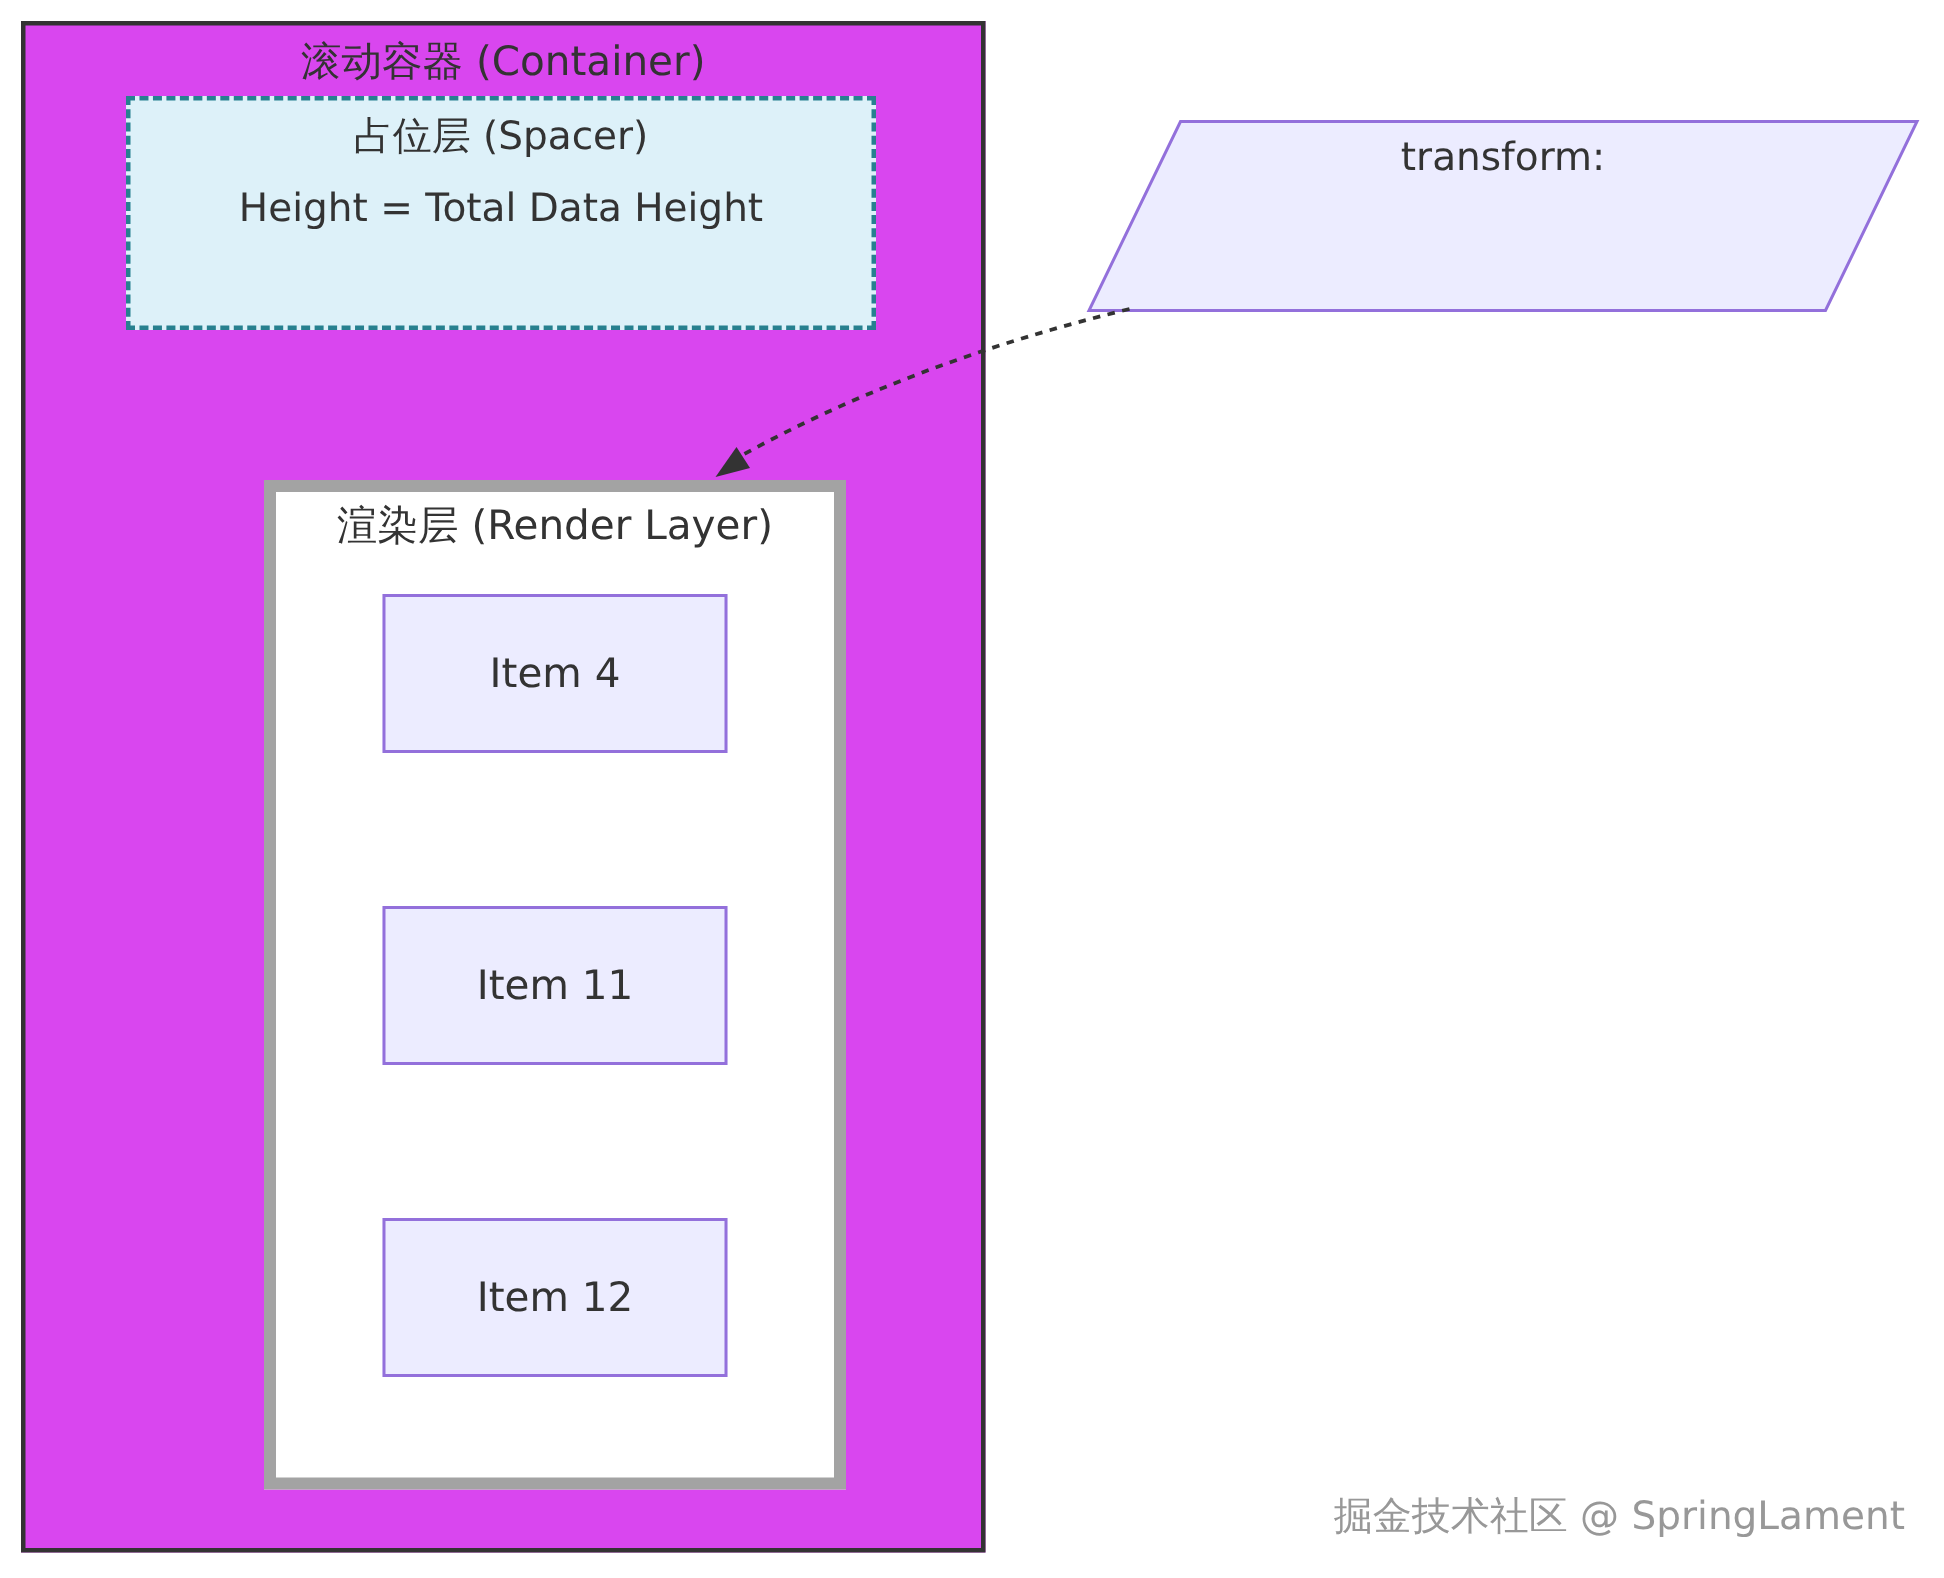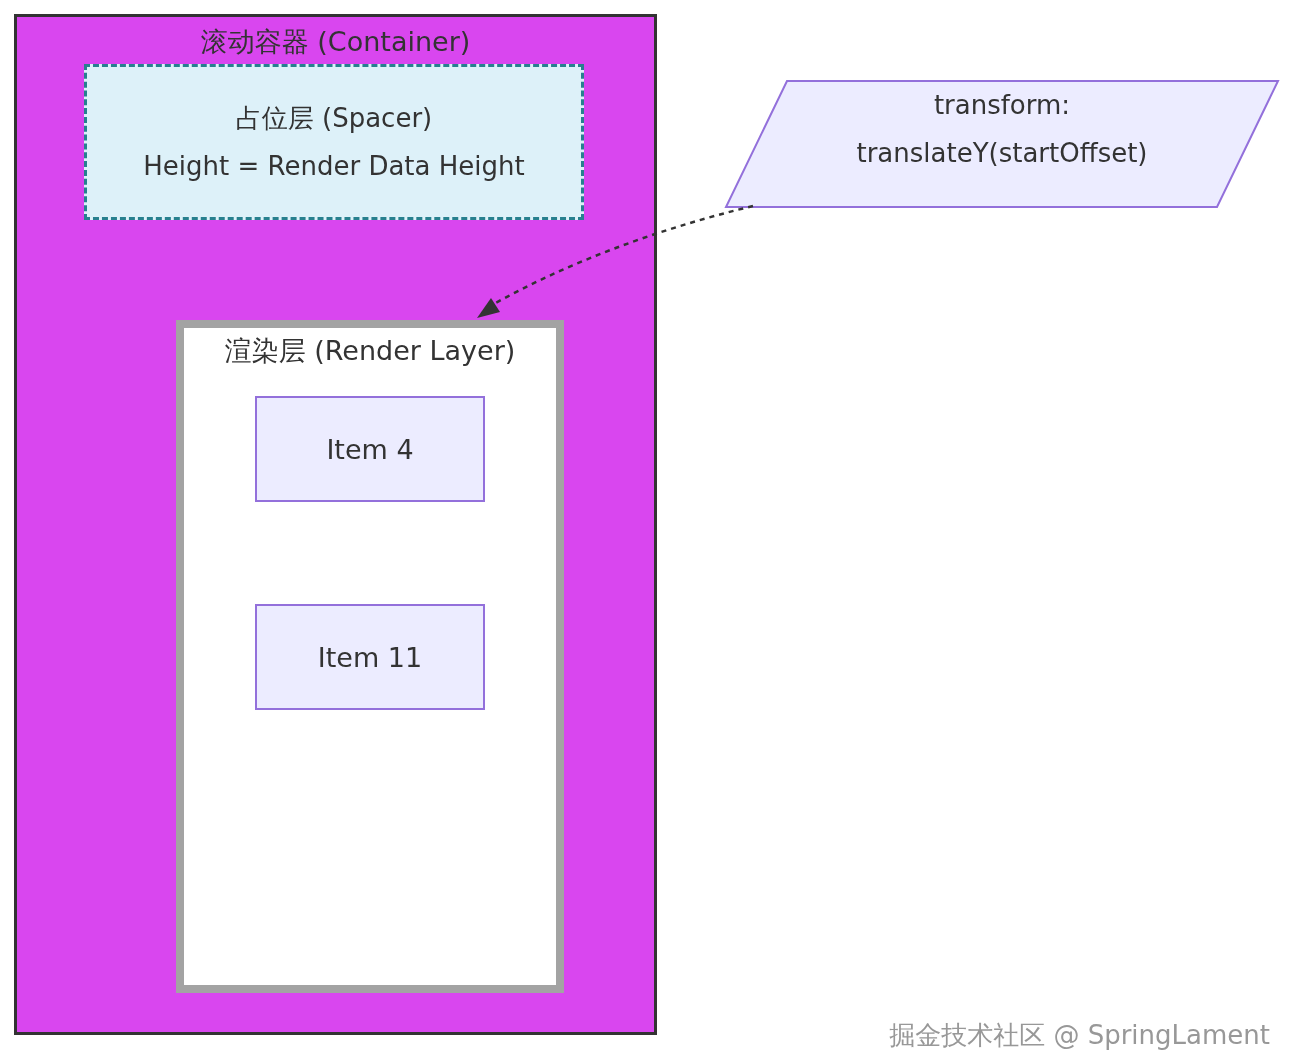--- a/index.html
+++ b/index.html
@@ -50,21 +50,20 @@
   .spacer {
     position: absolute;
     left: 67px;
     top: 47px;
     width: 494px;
     height: 150px;
     background: #ddf1f9;
     border: 3px dashed #27808f;
     display: flex;
     flex-direction: column;
-    justify-content: center;
     align-items: center;
     text-align: center;
   }
   .spacer .line {
     font-size: 26px;
     line-height: 48px;
     color: #333333;
   }
   
   .render-layer {
@@ -124,21 +123,20 @@
   
   .watermark {
     position: absolute;
     right: 26px;
     top: 993px;
     font-size: 26px;
     color: #989898;
     text-shadow: 2px 2px 2px #ffffff, 1px 1px 0 #ffffff;
     z-index: 5;
     white-space: nowrap;
-    margin-top: 25px;
   }
   .para-shape {
     fill: #ececff;
     stroke: #9370db;
     stroke-width: 2;
   }
   .edge-path {
     fill: none;
     stroke: #333333;
     stroke-width: 2.5;
@@ -158,31 +156,31 @@
     <polygon class="para-shape" points="787,81 1278,81 1217,207 726,207"></polygon>
     <path class="edge-path" d="M 753 206 Q 605 242 492 305"></path>
     <polygon class="edge-arrowhead" points="477,318 500,312 491,298"></polygon>
   </svg>
 
   <div class="scroll-container">
     <div class="container-title">滚动容器 (Container)</div>
 
     <div class="spacer">
       <div class="line">占位层 (Spacer)</div>
-      <div class="line">Height = Render Data Height</div>
+      <div class="line">Height = Total Data Height</div>
     </div>
 
     <div class="render-layer">
       <div class="render-title">渲染层 (Render Layer)</div>
 
       <div class="item-box item-0">Item 4</div>
       <div class="item-box item-1">Item 11</div>
+      <div class="item-box item-2">Item 12</div>
     </div>
   </div>
 
   <div class="transform-label">
     <div class="line">transform:</div>
-    <div class="line">translateY(startOffset)</div>
   </div>
 
   <div class="watermark">掘金技术社区 @ SpringLament</div>
 
 </div>
 
 </body></html>

